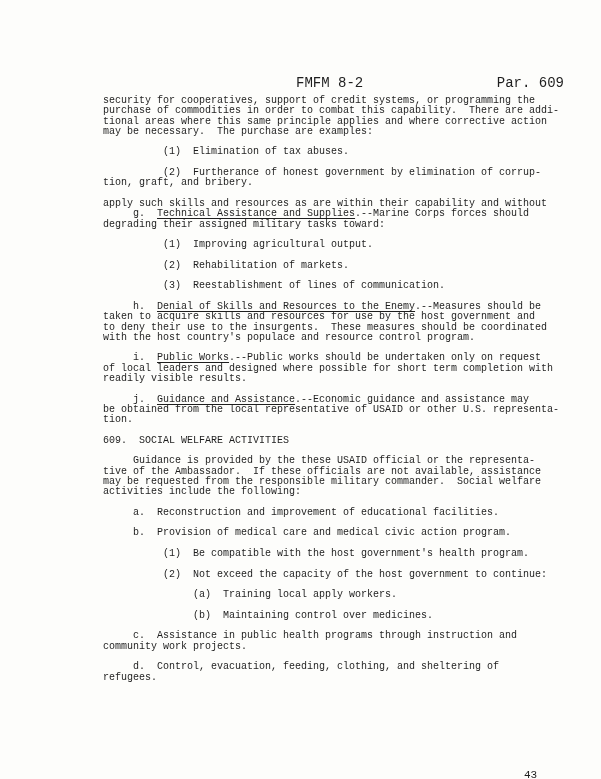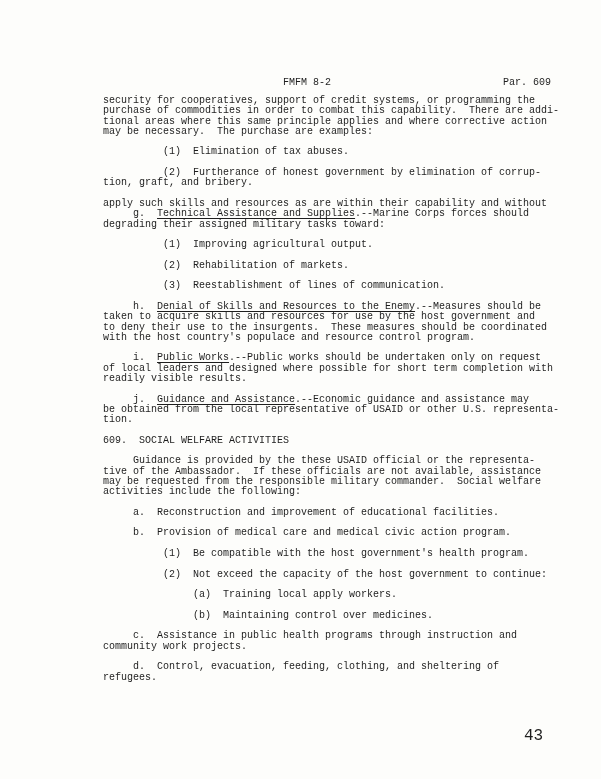--- a/index.html
+++ b/index.html
@@ -11,25 +11,25 @@
     position: relative;
     width: 601px;
     height: 779px;
     background: #fdfdfb;
     overflow: hidden;
     font-family: "Liberation Mono", "DejaVu Sans Mono", monospace;
     color: #1e1e1e;
   }
   .header {
     position: absolute;
-    left: 95px;
+    left: 108px;
     top: 78px;
     width: 456px;
     height: 12px;
-    font-size: 10px;
+    font-size: 14px;
     line-height: 10.3px;
     white-space: pre;
   }
   .h-left {
     position: absolute;
     left: 188px;
     top: 0;
   }
   .h-right {
     position: absolute;
@@ -49,22 +49,22 @@
     white-space: pre;
     min-height: 10.3px;
   }
   .u {
     text-decoration: underline;
     text-underline-offset: 1.5px;
   }
   .pageno {
     position: absolute;
     left: 524px;
-    top: 731px;
-    font-size: 16px;
+    top: 770px;
+    font-size: 11px;
     line-height: 10.3px;
   }
 </style>
 </head>
 <body>
 
 <div class="page">
   <div class="header">
     <span class="h-left">FMFM 8-2</span>
     <span class="h-right">Par. 609</span>

